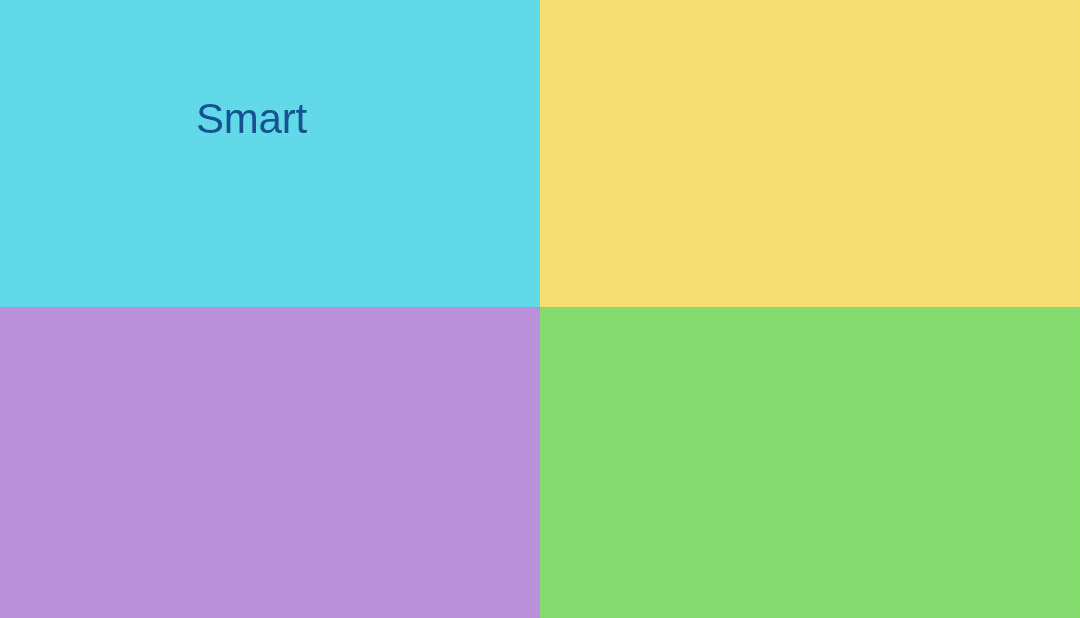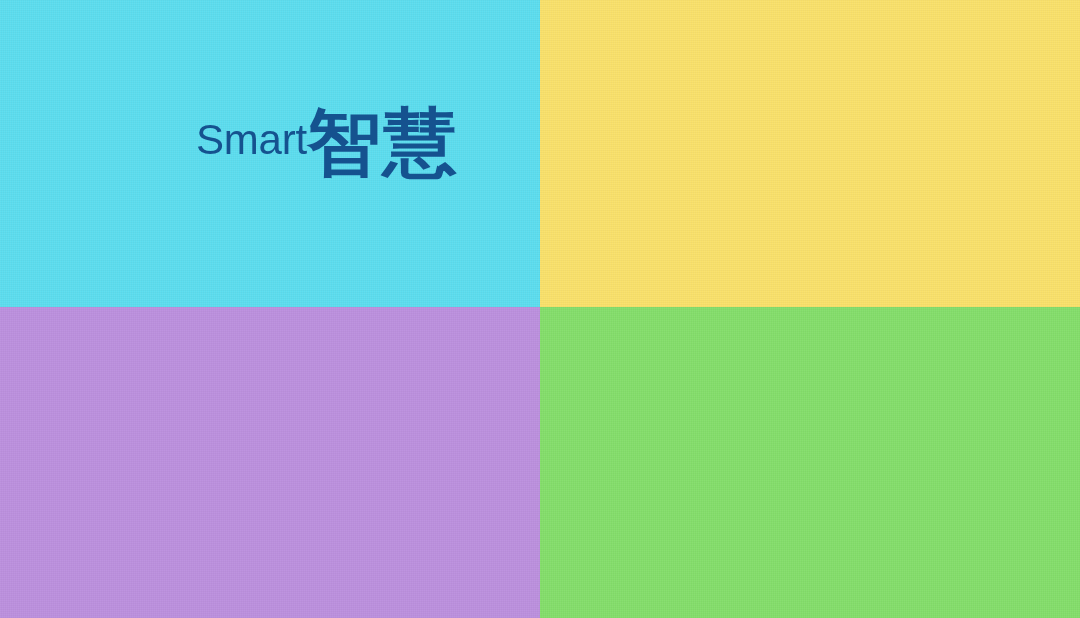--- a/index.html
+++ b/index.html
@@ -38,20 +38,21 @@
   }
   .q-cyan   { background-color: #5BDCEE; }
   .q-yellow { background-color: #F8E06A; }
   .q-purple { background-color: #BB8FDD; }
   .q-green  { background-color: #83DD6A; }
 
   .text-block {
     position: absolute;
     z-index: 2;
     display: flex;
+    flex-direction: column;
     align-items: center;
     line-height: 1;
     color: #15528F;
     white-space: nowrap;
     text-align: center;
   }
   .label-en {
     font-size: 42px;
     font-weight: 400;
     letter-spacing: -0.2px;
@@ -69,21 +70,20 @@
   .tb-smart       { left: 196px; top:  98px; }
 </style>
 </head>
 <body>
 
 <div id="canvas">
 
   <div class="quadrant q-cyan">
     <div class="text-block tb-smart">
       <span class="label-en">Smart</span>
-      <span class="label-zh">智慧</span>
     </div>
   </div>
 
   <div class="quadrant q-yellow">
     
   </div>
 
   <div class="quadrant q-purple">
     
   </div>

